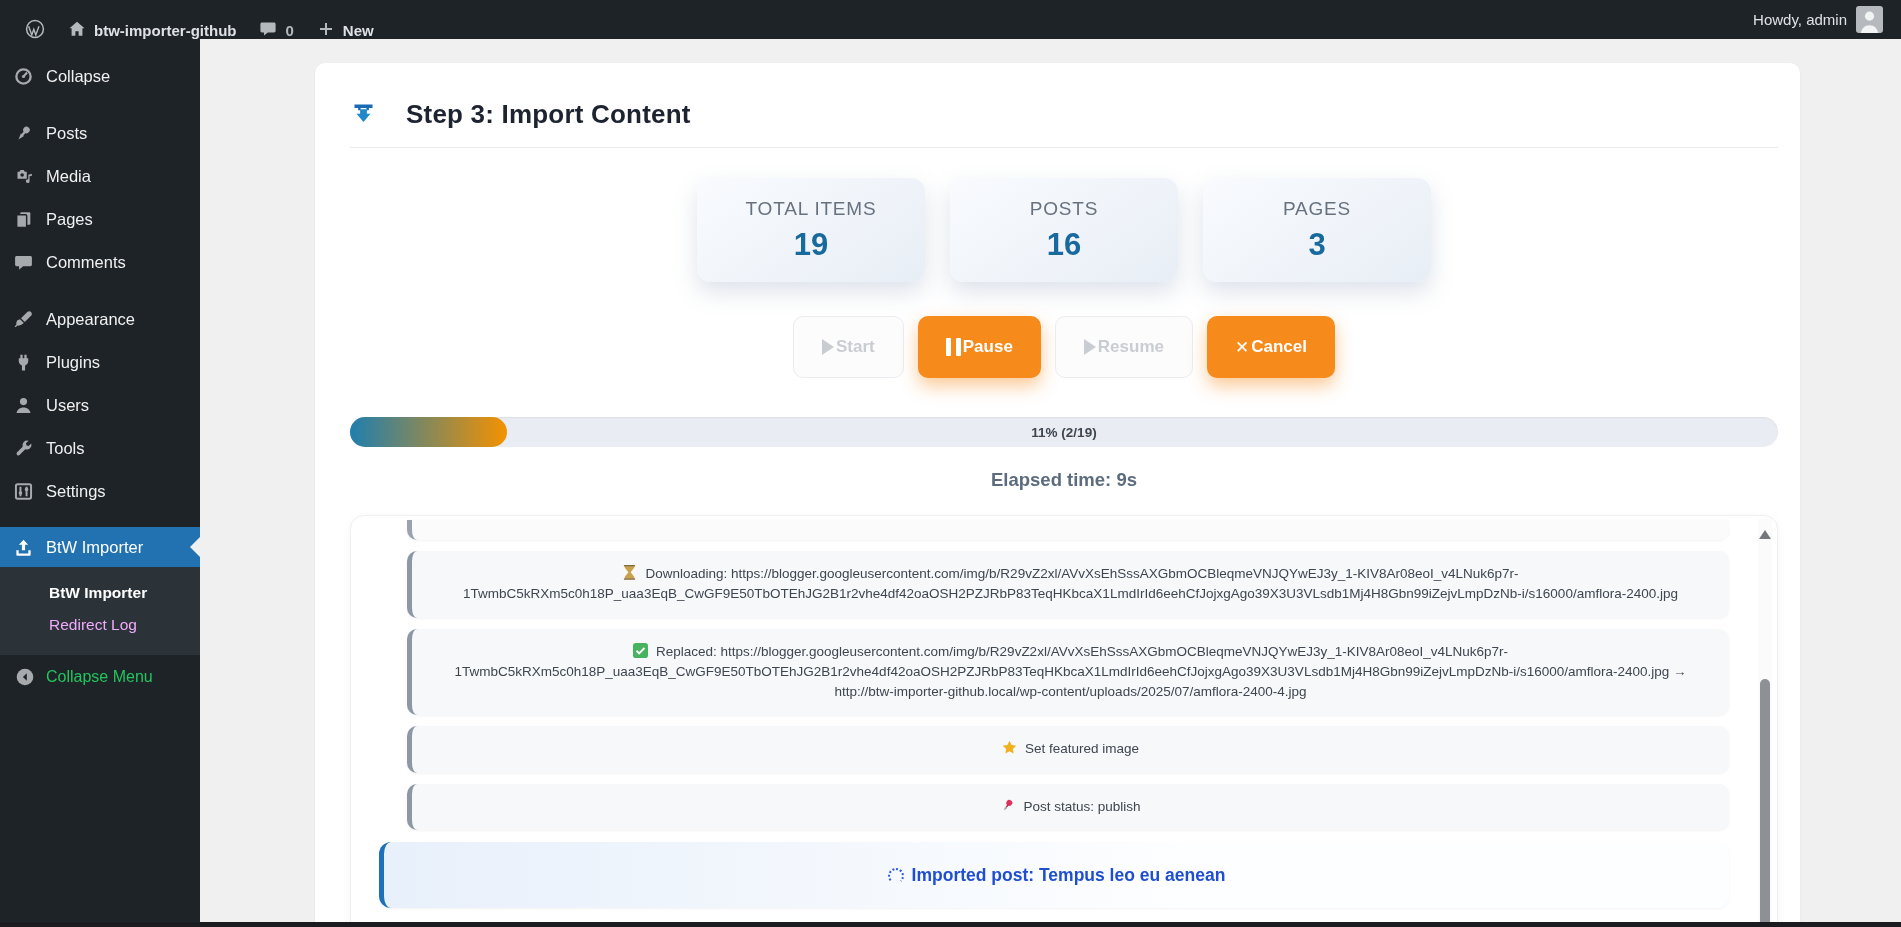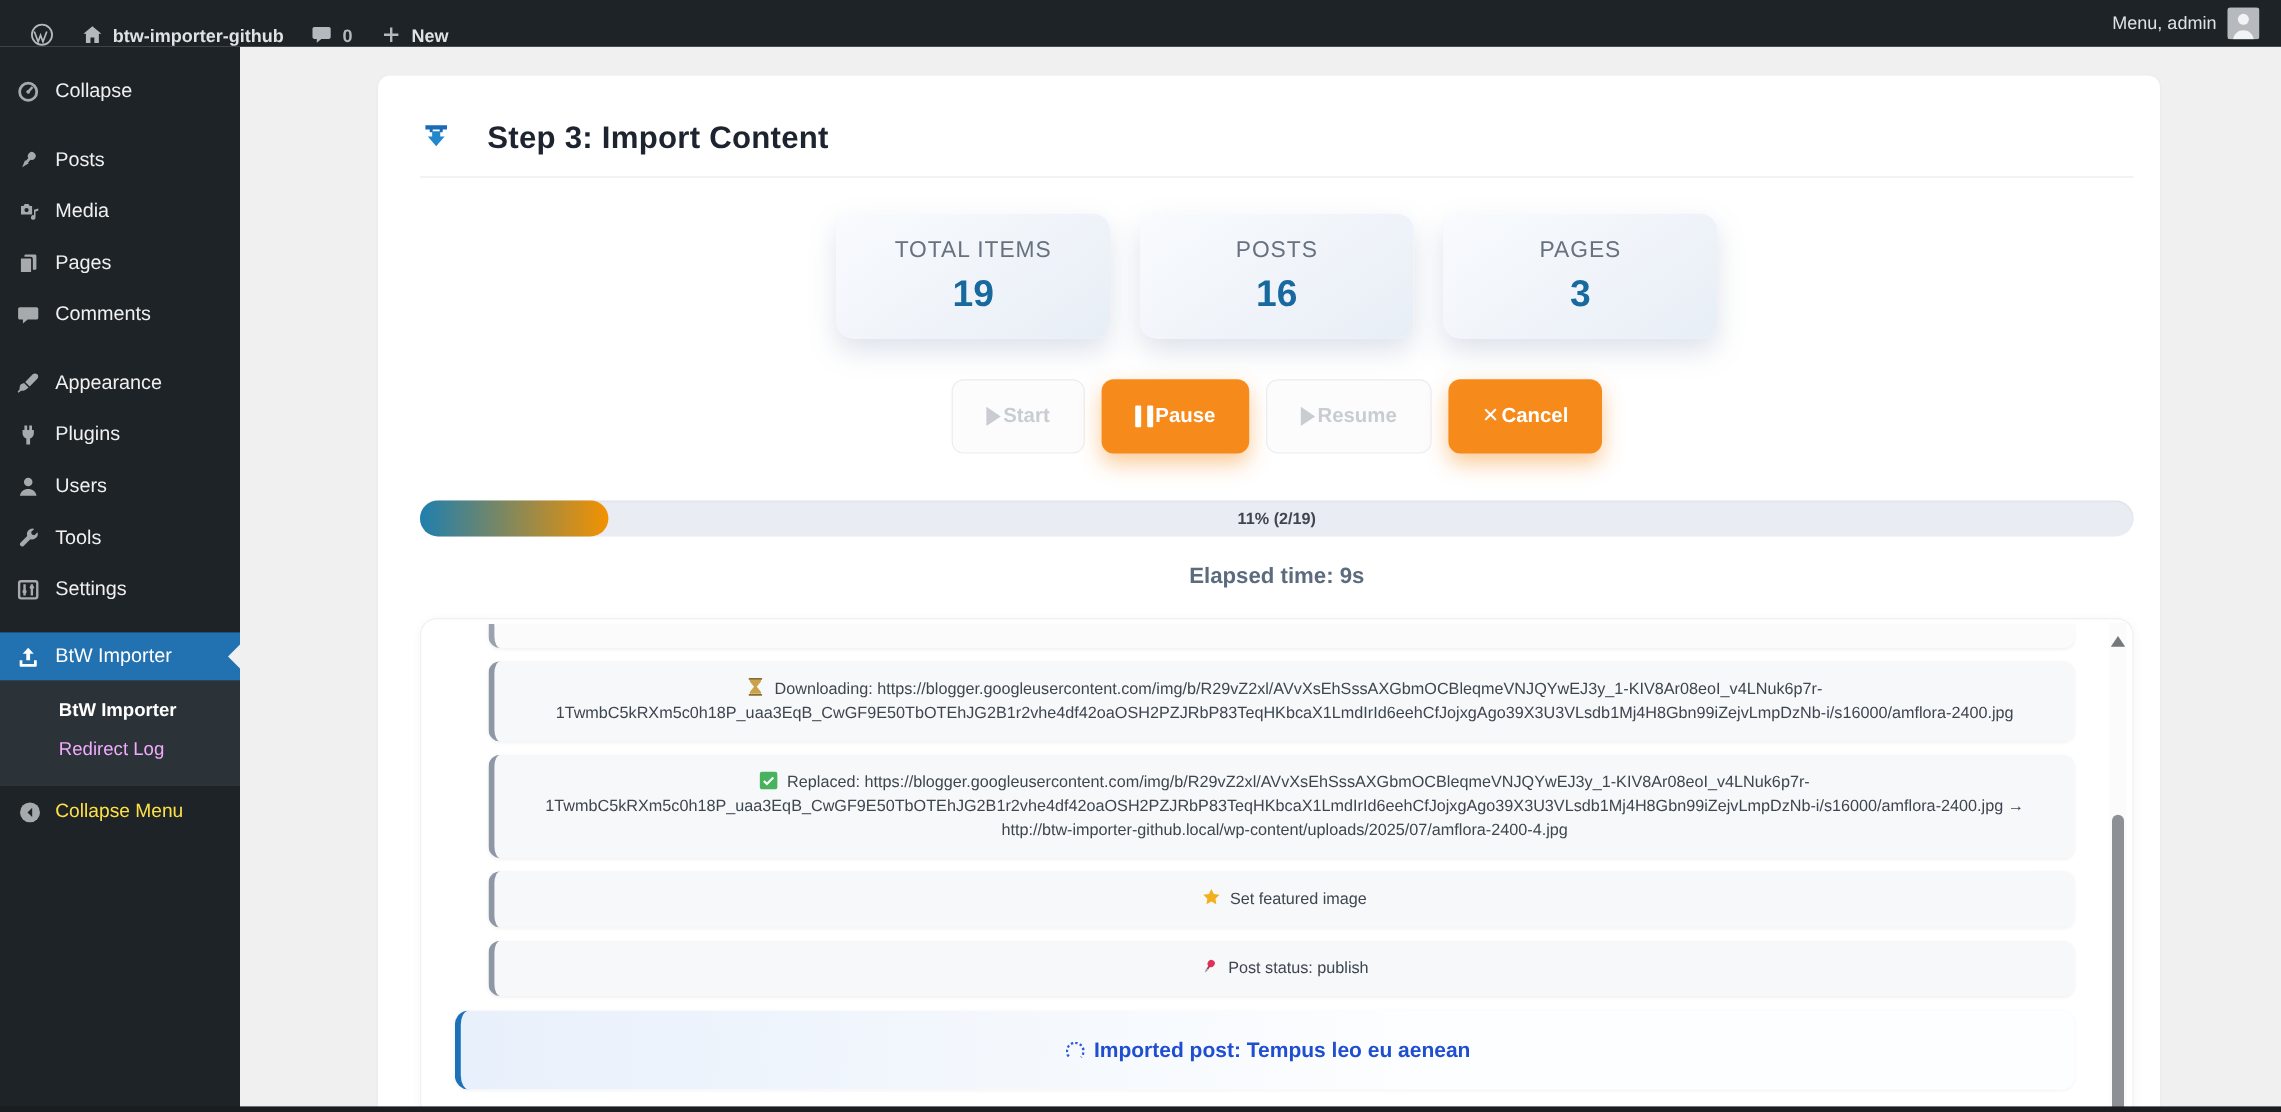--- a/index.html
+++ b/index.html
@@ -25,21 +25,21 @@
     padding-left:13px; cursor:pointer; color:#f0f0f1; }
   .menu-item.sect { margin-top:14px; }
   .mi-icon { width:21px; height:21px; fill:#a7aaad; color:#a7aaad; flex:0 0 auto; }
   .menu-item.active { background:#2271b1; color:#fff; height:40px; }
   .menu-item.active .mi-icon { fill:#fff; color:#fff; }
   .menu-item.active::after { content:""; position:absolute; right:0; top:50%; margin-top:-10px;
     border:10px solid transparent; border-right-color:#f0f0f1; }
   .submenu { background:#2c3338; padding:10px 0 14px 0; }
   .submenu-item { padding:7px 0 7px 49px; font-size:15.5px; color:#f0abfc; cursor:pointer; }
   .submenu-item.active { color:#fff; font-weight:bold; }
-  .collapse { display:flex; align-items:center; gap:11px; padding:12px 0 0 15px; color:#fde047;
+  .collapse { display:flex; align-items:center; gap:11px; padding:12px 0 0 15px; color:#22c55e;
     font-size:16px; cursor:pointer; }
   .collapse .mi-icon { width:20px; height:20px; }
 
   
   .content { position:absolute; top:39px; left:200px; right:0; bottom:0; background:#f0f0f1; }
   .card { position:absolute; top:24px; left:115px; width:1485px; bottom:-20px; background:#fff;
     border-radius:10px; box-shadow:0 1px 3px rgba(0,0,0,.05); padding:0 22px 0 35px; }
   .card-header { display:flex; align-items:center; gap:29px; padding-top:34px; height:68px; }
   .import-icon { width:27px; height:27px; flex:0 0 auto; }
   .title { font-size:26px; font-weight:bold; color:#1d2430; letter-spacing:.2px; }
@@ -121,21 +121,21 @@
         </svg>
       <span class="ab-count">0</span>
     </div>
     <div class="ab-item">
       <svg class="ab-icon" viewBox="0 0 20 20">
           <path d="M9 4h2v5h5v2h-5v5H9v-5H4V9h5z"></path>
         </svg>
       <span>New</span>
     </div>
     <div class="ab-right">
-      <span>Menu, admin</span>
+      <span>Howdy, admin</span>
       <span class="avatar">
         <svg viewBox="0 0 20 20">
             <rect width="20" height="20" fill="#b6babf"></rect>
             <circle cx="10" cy="7.5" r="3.4" fill="#f2f3f4"></circle>
             <path d="M3.6 20c.6-3.8 3.3-5.8 6.4-5.8s5.8 2 6.4 5.8z" fill="#f2f3f4"></path>
           </svg>
       </span>
     </div>
   </header>
 

